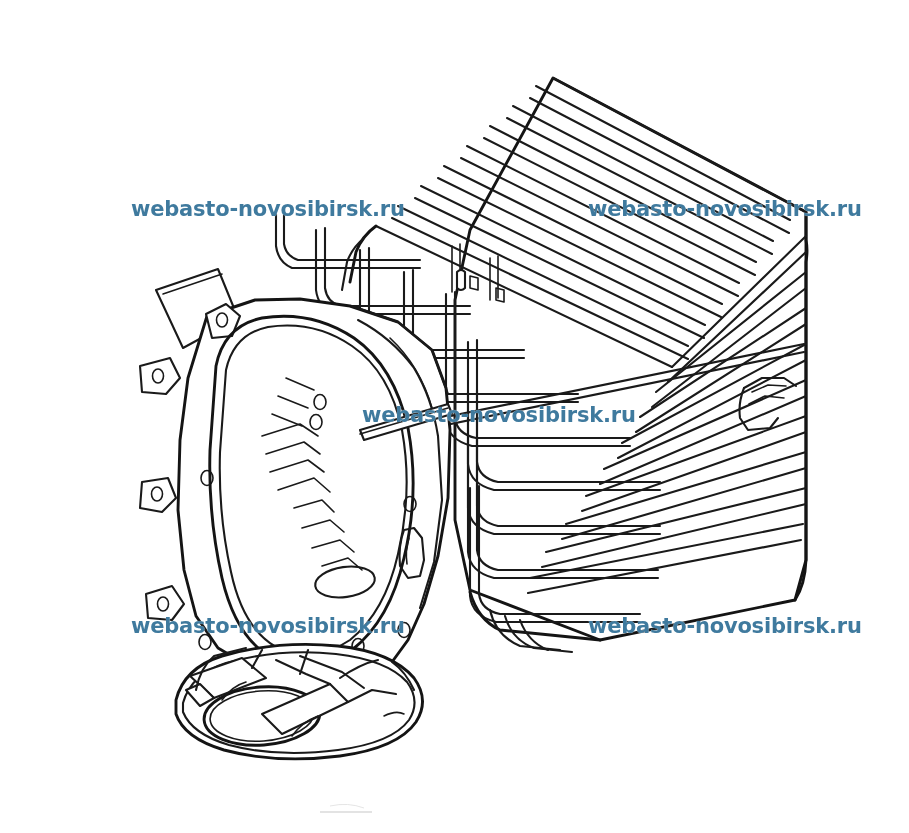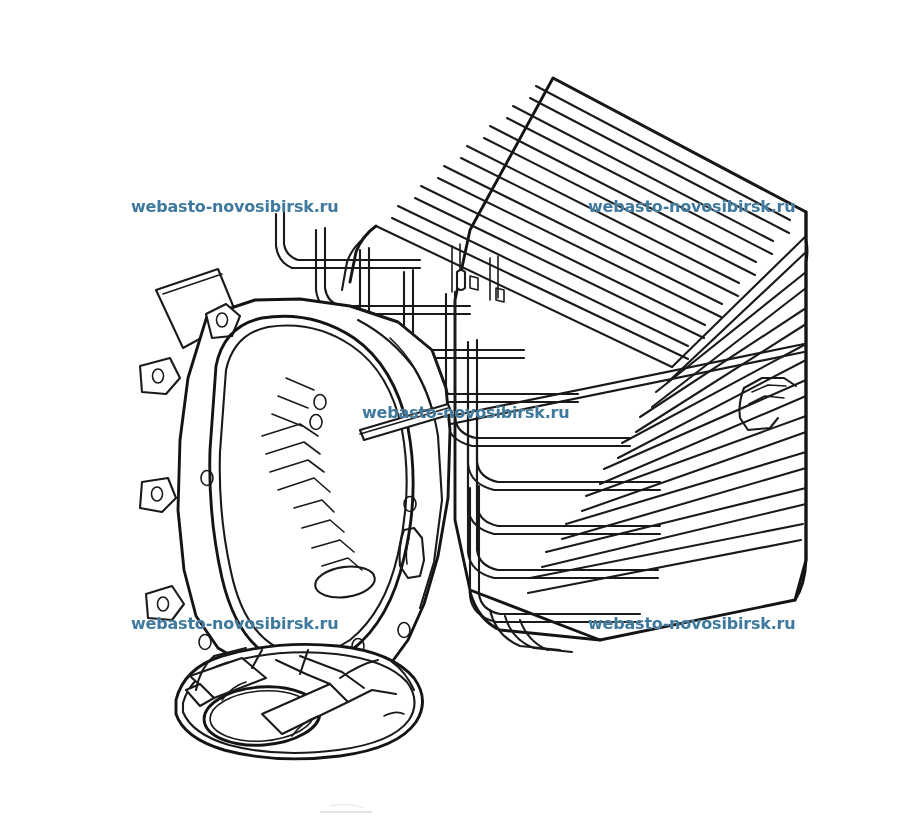--- a/index.html
+++ b/index.html
@@ -57,21 +57,21 @@
     fill: #ffffff;
     stroke: #141414;
     stroke-width: 2.9;
     stroke-linejoin: round;
     stroke-linecap: round;
   }
   .watermark {
     position: absolute;
     font-family: "DejaVu Sans", sans-serif;
     font-weight: bold;
-    font-size: 16px;
+    font-size: 21px;
     letter-spacing: -0.2px;
     color: #3f7a9e;
     white-space: nowrap;
     user-select: none;
     pointer-events: none;
     text-shadow: 0 0 1px rgba(255,255,255,0.85);
     text-align: center;
   }
 </style>
 </head>

